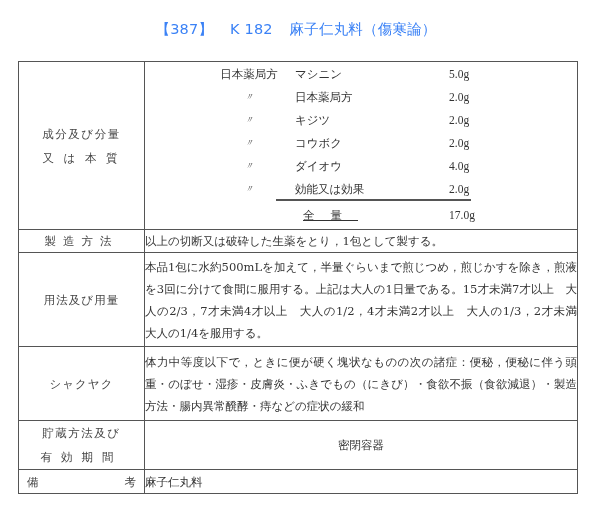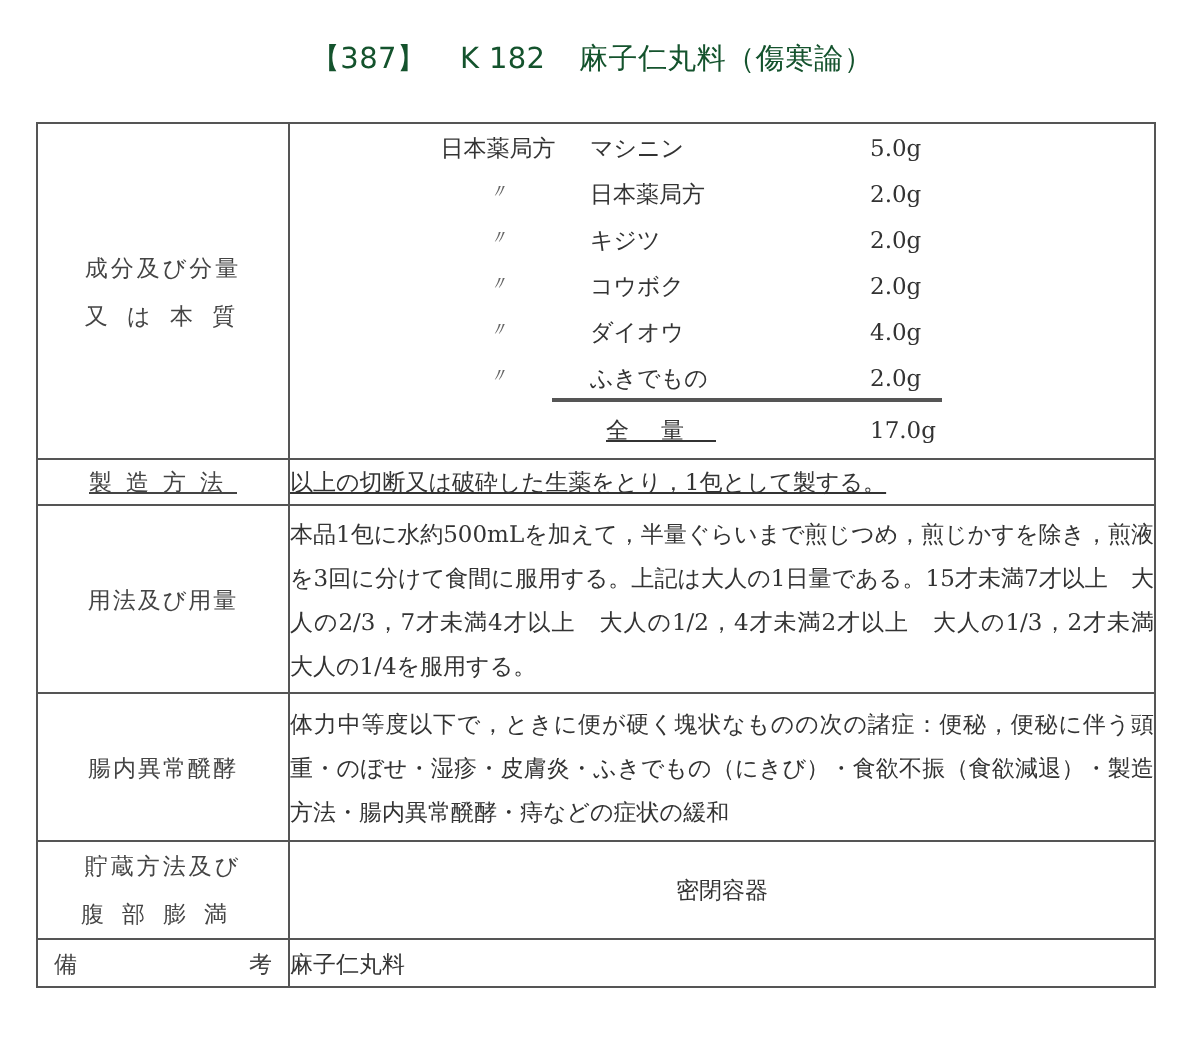--- a/index.html
+++ b/index.html
@@ -1,37 +1,37 @@
 <!DOCTYPE html>
 <html><head>
 <meta charset="utf-8">
 <style>
   html, body { margin:0; padding:0; background:#ffffff; }
   body { width:600px; height:531px; position:relative; overflow:hidden;
          font-family:"DejaVu Serif","Liberation Serif",serif; color:#333; }
   .title { position:absolute; top:20px; left:0; width:592px; text-align:center;
-           font-family:"DejaVu Sans","Liberation Sans",sans-serif; font-size:14.5px; color:#14532d; letter-spacing:0.2px; }
+           font-family:"DejaVu Sans","Liberation Sans",sans-serif; font-size:14.5px; color:#3b82f6; letter-spacing:0.2px; }
   .title span { margin:0 6px; }
   table.doc { position:absolute; left:18px; top:61px; width:560px; border-collapse:collapse; table-layout:fixed; }
   table.doc td { border:1.5px solid #555; font-size:11.5px; line-height:22px; vertical-align:middle; padding:0; }
   td.label { width:125px; text-align:center; color:#444; font-size:11.5px; }
   td.content { padding:0 8px; text-align:justify; }
   .spaced { letter-spacing:7px; }
   .lbl-line { display:block; line-height:24px; }
   
   .ing { position:relative; height:166px; }
   .ing .row { position:absolute; left:0; width:100%; height:22px; line-height:22px; }
   .ing .src { position:absolute; left:64px; width:80px; text-align:center; }
   .ing .name { position:absolute; left:150px; }
-  .ing .amt { position:absolute; left:290px; }
+  .ing .amt { position:absolute; left:304px;font-family:Liberation Serif, serif; }
   .ing .ditto { font-style:italic; font-size:10px; color:#666; }
   .ing .rule { position:absolute; left:131px; width:195px; top:168px; height:1.5px; background:#555; }
   .ing .total-label { letter-spacing:16px;text-decoration:underline; }
   .row-ing td { height:167px; }
-  .row-manu td { height:21px;text-decoration:underline; }
+  .row-manu td { height:21px; }
   .row-usage td { height:93px; }
   .row-eff td { height:73px; }
   .row-store td { height:47px;text-align:center; }
   .row-spec td { height:21px; }
   .row-remark td { height:23px; }
   .remark-label { display:flex; justify-content:space-between; padding:0 8px; }
 </style>
 </head>
 <body>
 
@@ -70,21 +70,21 @@
           <span class="name">コウボク</span>
           <span class="amt">2.0g</span>
         </div>
         <div class="row" style="top:93px">
           <span class="src ditto">〃</span>
           <span class="name">ダイオウ</span>
           <span class="amt">4.0g</span>
         </div>
         <div class="row" style="top:116px">
           <span class="src ditto">〃</span>
-          <span class="name">ふきでもの</span>
+          <span class="name">効能又は効果</span>
           <span class="amt">2.0g</span>
         </div>
         <div class="rule" style="top:137px"></div>
         <div class="row" style="top:142px">
           <span class="name total-label" style="left:158px">全量</span>
           <span class="amt">17.0g</span>
         </div>
       </div>
     </td>
   </tr>
@@ -93,28 +93,28 @@
     <td class="label spaced">製造方法</td>
     <td class="content">以上の切断又は破砕した生薬をとり，1包として製する。</td>
   </tr>
 
   <tr class="row-usage">
     <td class="label" style="letter-spacing:1px">用法及び用量</td>
     <td class="content">本品1包に水約500mLを加えて，半量ぐらいまで煎じつめ，煎じかすを除き，煎液を3回に分けて食間に服用する。上記は大人の1日量である。15才未満7才以上　大人の2/3，7才未満4才以上　大人の1/2，4才未満2才以上　大人の1/3，2才未満　大人の1/4を服用する。</td>
   </tr>
 
   <tr class="row-eff">
-    <td class="label" style="letter-spacing:1px">腸内異常醗酵</td>
+    <td class="label" style="letter-spacing:1px">シャクヤク</td>
     <td class="content">体力中等度以下で，ときに便が硬く塊状なものの次の諸症：便秘，便秘に伴う頭重・のぼせ・湿疹・皮膚炎・ふきでもの（にきび）・食欲不振（食欲減退）・製造方法・腸内異常醗酵・痔などの症状の緩和</td>
   </tr>
 
   <tr class="row-store">
     <td class="label">
       <span class="lbl-line" style="letter-spacing:1.5px">貯蔵方法及び</span>
-      <span class="lbl-line" style="letter-spacing:9px">腹部膨満</span>
+      <span class="lbl-line" style="letter-spacing:9px">有効期間</span>
     </td>
     <td class="content">密閉容器</td>
   </tr>
 
 
   <tr class="row-remark">
     <td class="label">
       <div class="remark-label">
         <span>備</span>
         <span>考</span>

